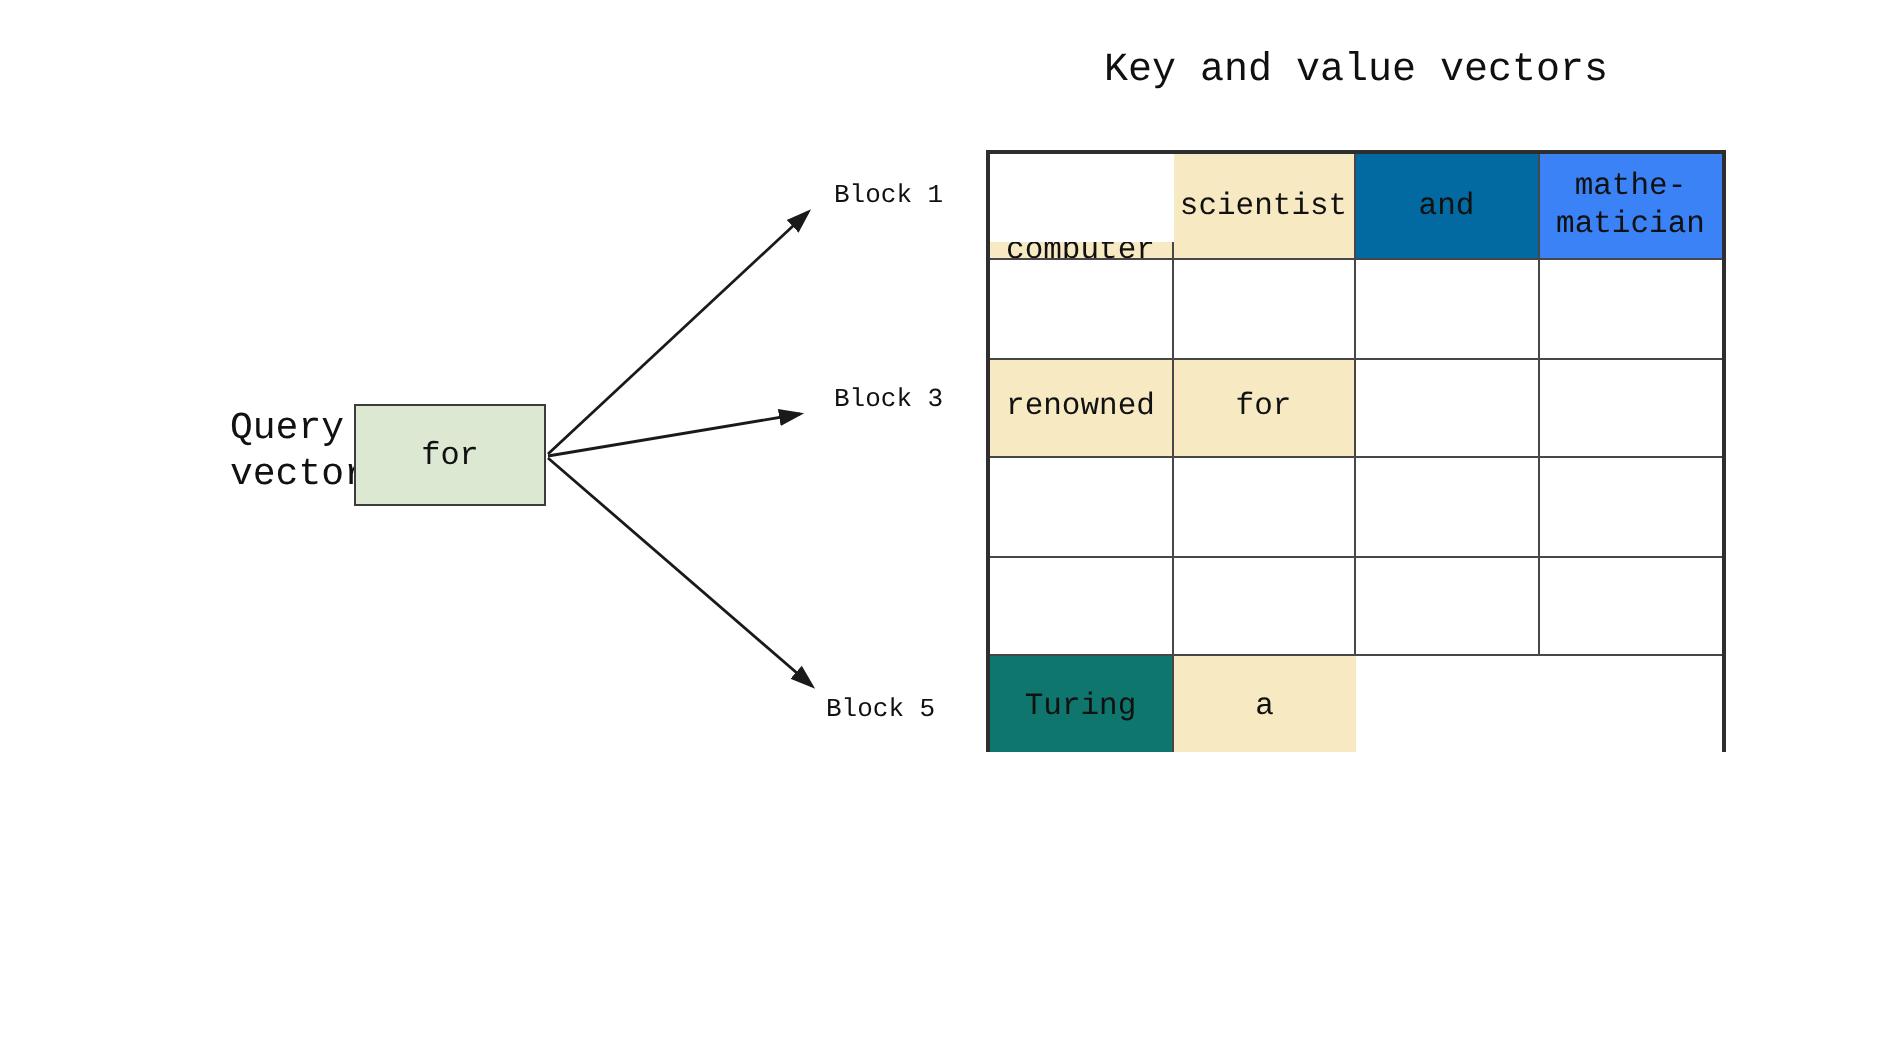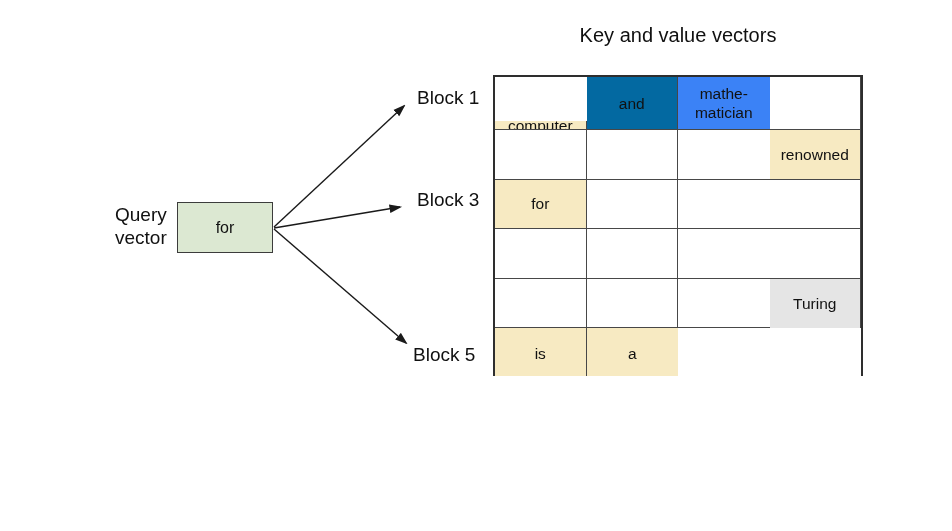--- a/index.html
+++ b/index.html
@@ -2,21 +2,21 @@
 <html><head>
 <meta charset="utf-8">
 <style>
   * { margin: 0; padding: 0; box-sizing: border-box; }
   html, body { background: #ffffff; }
   .canvas {
     position: relative;
     width: 952px;
     height: 376px;
     background: #ffffff;
-    font-family: Liberation Sans, sans-serif;
+    font-family: Liberation Mono, monospace;
     color: #111111;
     overflow: hidden;
   }
   .diagram-title {
     position: absolute;
     left: 493px;
     top: 24px;
     width: 370px;
     text-align: center;
     font-size: 20px;
@@ -44,21 +44,21 @@
   }
   .arrow-layer {
     position: absolute;
     left: 0; top: 0;
     width: 952px;
     height: 531px;
     pointer-events: none;
   }
   .block-label {
     position: absolute;
-    font-size: 19px;
+    font-size: 13px;
     height: 20px;
     line-height: 20px;
     white-space: nowrap;
   }
   .block-label-1 { left: 417px; top: 88px; }
   .block-label-2 { left: 417px; top: 190px; }
   .block-label-0 { left: 413px; top: 345px; }
   .kv-table {
     position: absolute;
     left: 493px;
@@ -112,37 +112,37 @@
   </svg>
 
   <div class="block-label block-label-1">Block 1</div>
 
   <div class="block-label block-label-2">Block 3</div>
 
   <div class="block-label block-label-0">Block 5</div>
 
   <div class="kv-table">
       <div class="cell" style="background: rgb(247, 234, 194); margin-top: 44px;">computer</div>
+      <div class="cell" style="background: rgb(247, 234, 194);">scientist</div>
       <div class="cell" style="background: #0369a1;">and</div>
       <div class="cell last-col" style="background: #3b82f6;">mathe-
 matician</div>
       <div class="cell"></div>
       <div class="cell"></div>
       <div class="cell"></div>
       <div class="cell last-col"></div>
       <div class="cell" style="background: rgb(247, 234, 194);">renowned</div>
       <div class="cell" style="background: rgb(247, 234, 194);">for</div>
       <div class="cell"></div>
       <div class="cell last-col"></div>
       <div class="cell"></div>
       <div class="cell"></div>
       <div class="cell"></div>
       <div class="cell last-col"></div>
       <div class="cell"></div>
       <div class="cell"></div>
       <div class="cell"></div>
       <div class="cell last-col"></div>
-      <div class="cell last-row" style="background: #e5e5e5;">Turing</div>
-      <div class="cell last-row" style="background: rgb(247, 234, 194);">is</div>
+      <div class="cell last-row" style="background: #0f766e;">Turing</div>
       <div class="cell last-col last-row" style="background: rgb(247, 234, 194);">a</div>
     </div>
 
 </div>
 
 </body></html>

